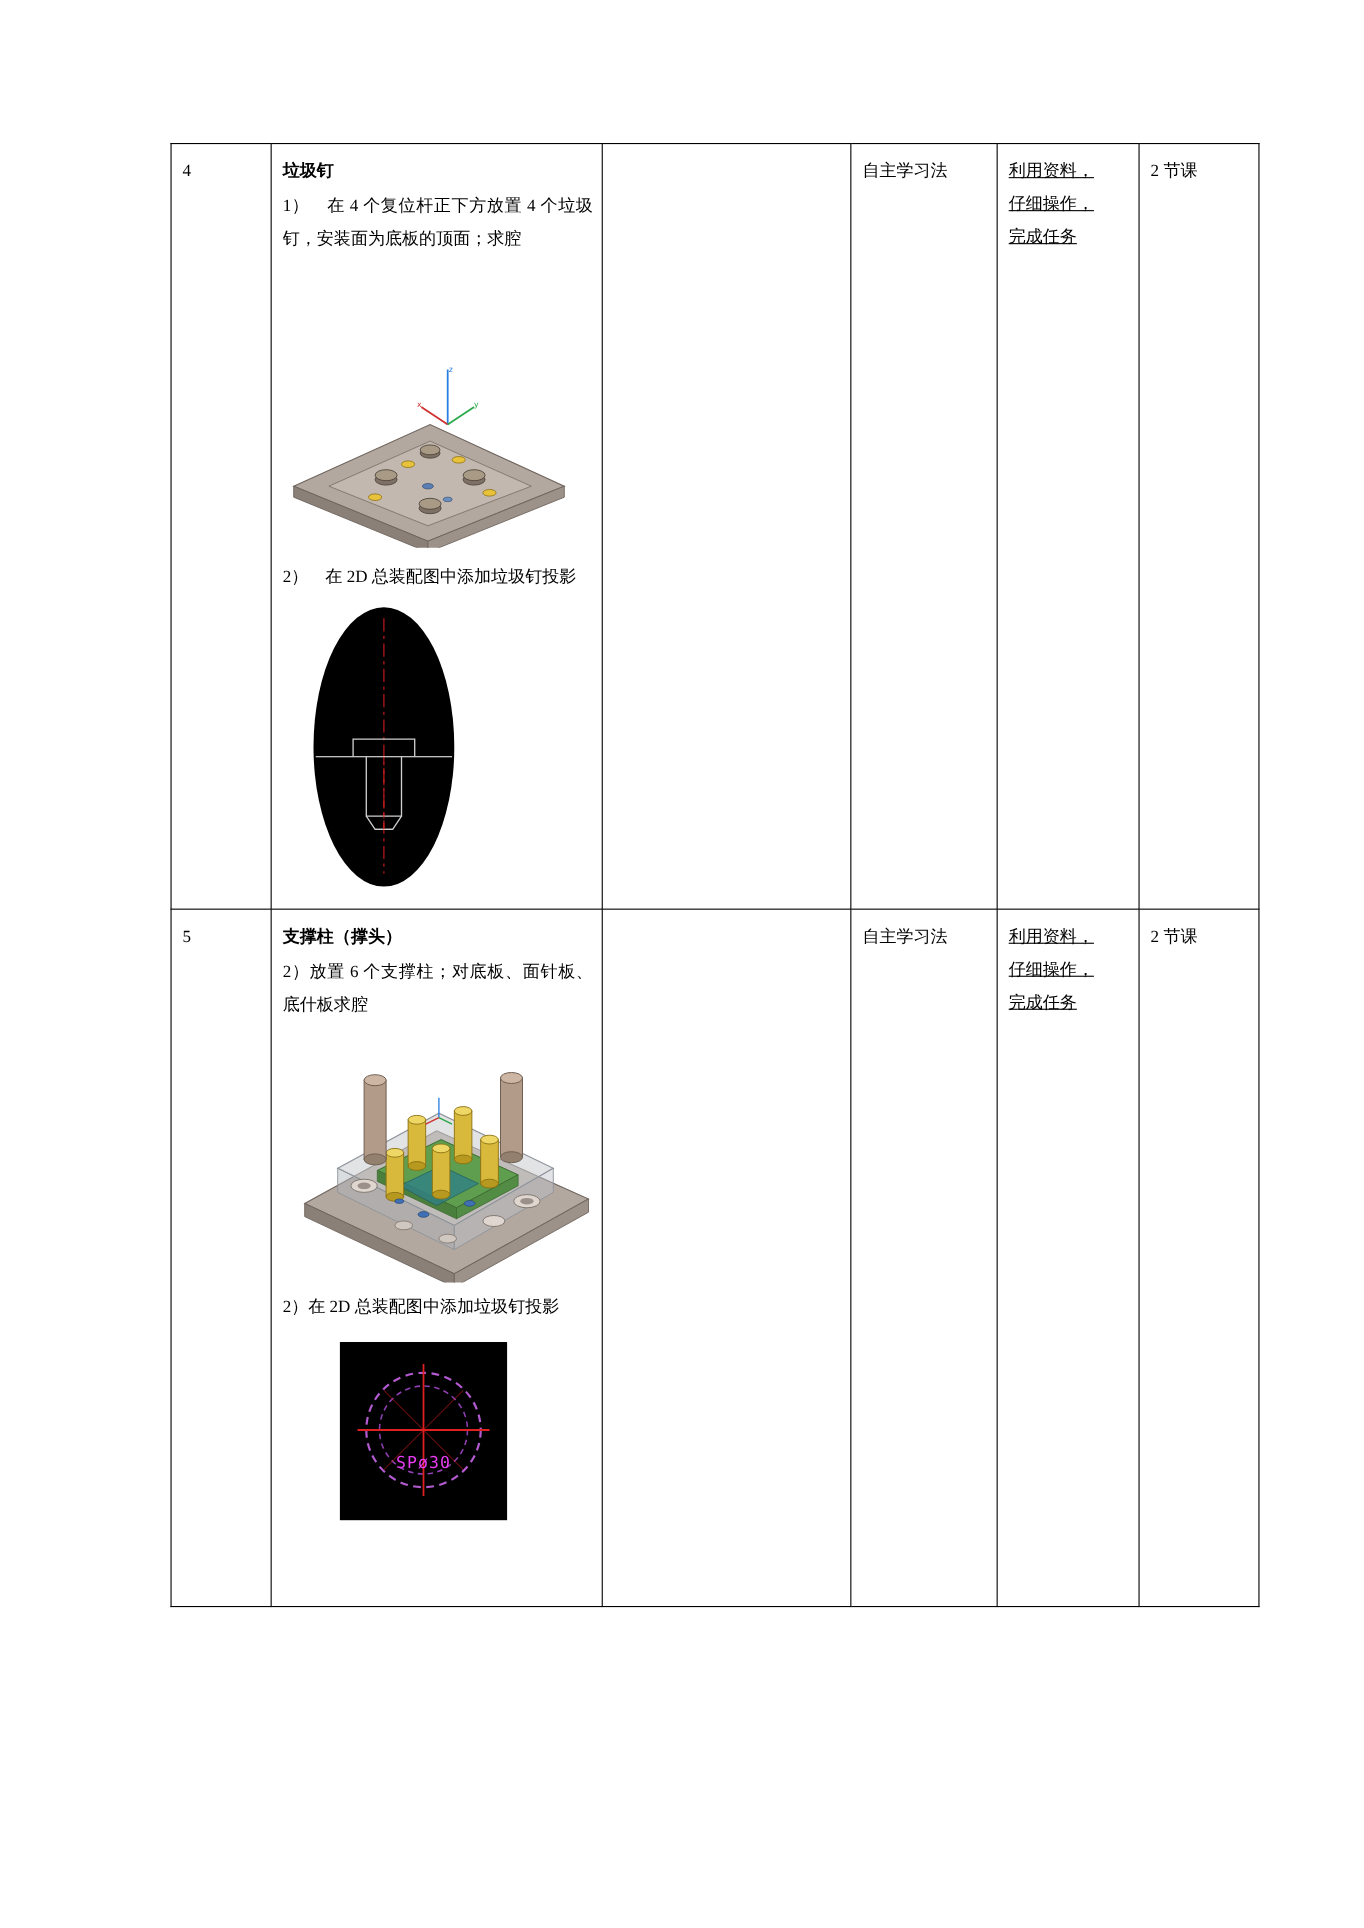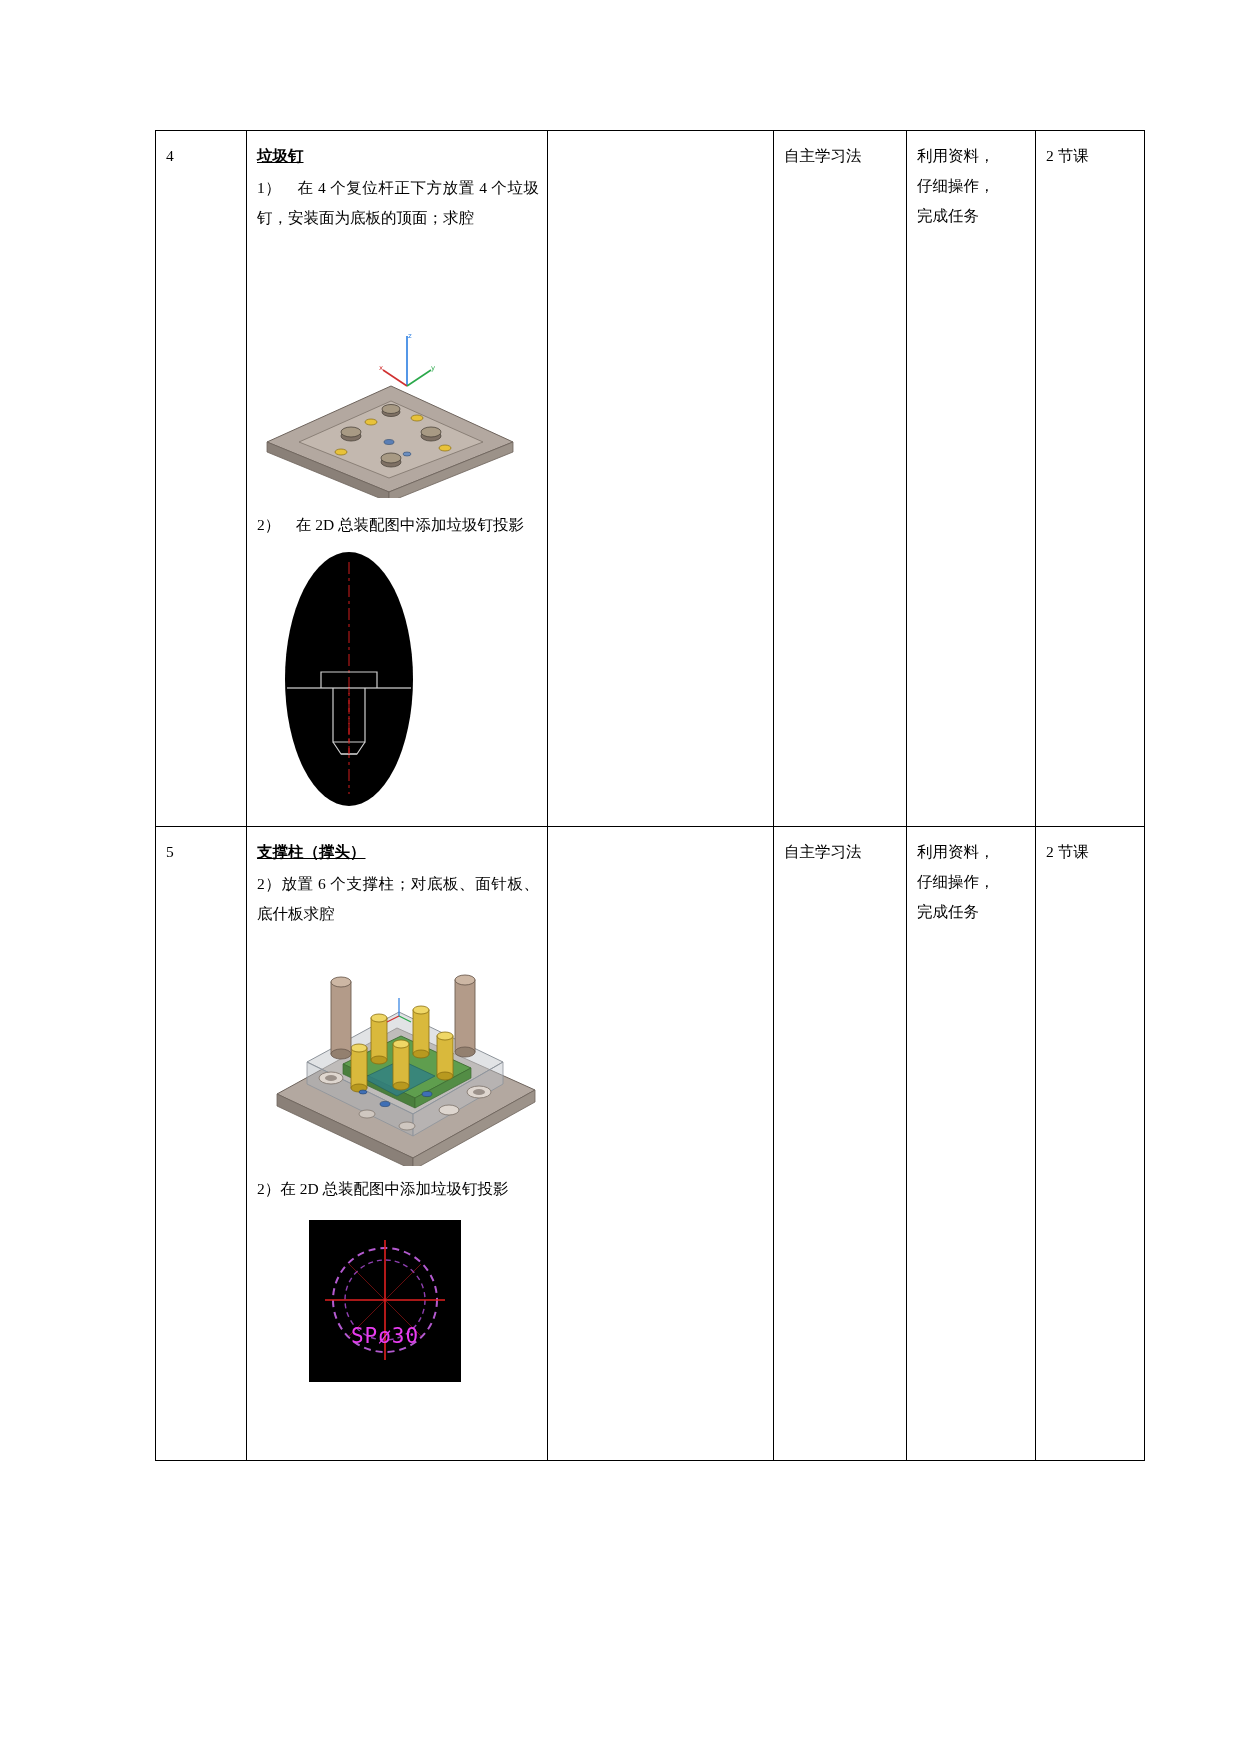--- a/index.html
+++ b/index.html
@@ -31,28 +31,27 @@
     border: 1px solid #000;
     vertical-align: top;
     padding: 10px 8px 10px 10px;
     font-size: 15.5px;
     line-height: 1.95;
   }
   .col-num { width: 72px; text-align: left; padding-left: 14px; }
   .col-content { width: 282px; }
   .col-blank { width: 207px; }
   .col-method { width: 114px; }
-  .col-req { width: 110px; }
+  .col-req { width: 110px; text-decoration: underline; }
   .col-time { width: 90px; font-family: Liberation Serif, serif; }
 
   .row-title {
     font-weight: bold;
     display: block;
     margin-bottom: 2px;
-    text-decoration: underline;
   }
   .para {
     display: block;
     text-align: justify;
   }
   .para-indent {
     text-indent: 0;
   }
   .fig {
     margin: 14px 0 10px 0;
@@ -114,21 +113,21 @@
     margin: 16px 0 8px 52px;
     background: #000;
   }
   .sp-label {
     position: absolute;
     left: 50%;
     top: 96px;
     transform: translateX(-50%);
     color: #e83cf0;
     font-family: "DejaVu Sans Mono", monospace;
-    font-size: 21px;
+    font-size: 15px;
     letter-spacing: 1px;
     white-space: nowrap;
   }
   .tall-cell-pad { height: 60px; }
 </style>
 </head>
 <body>
 
 <div class="page">
 

